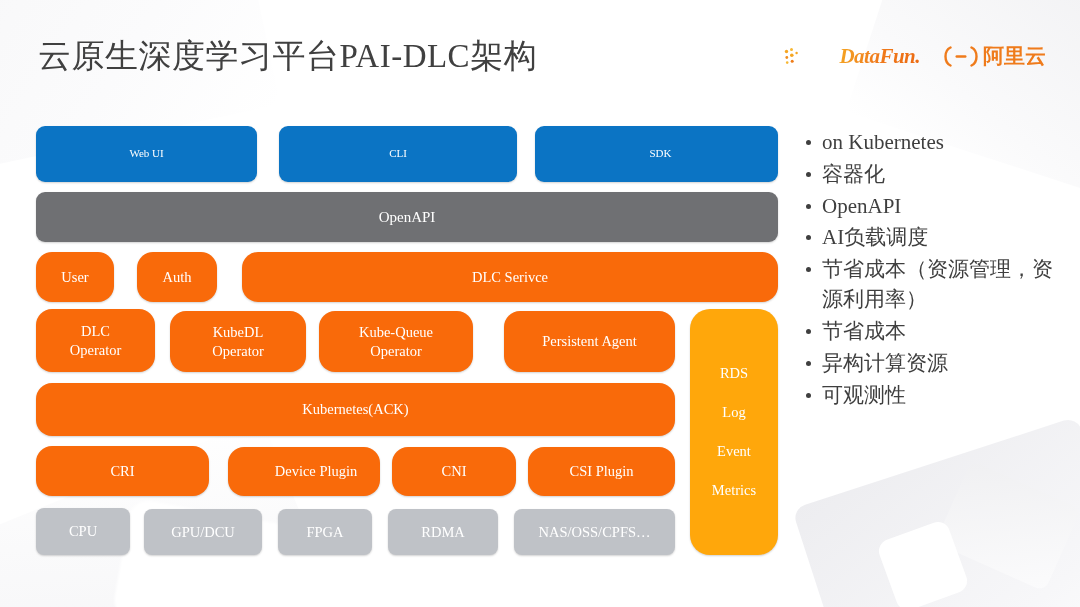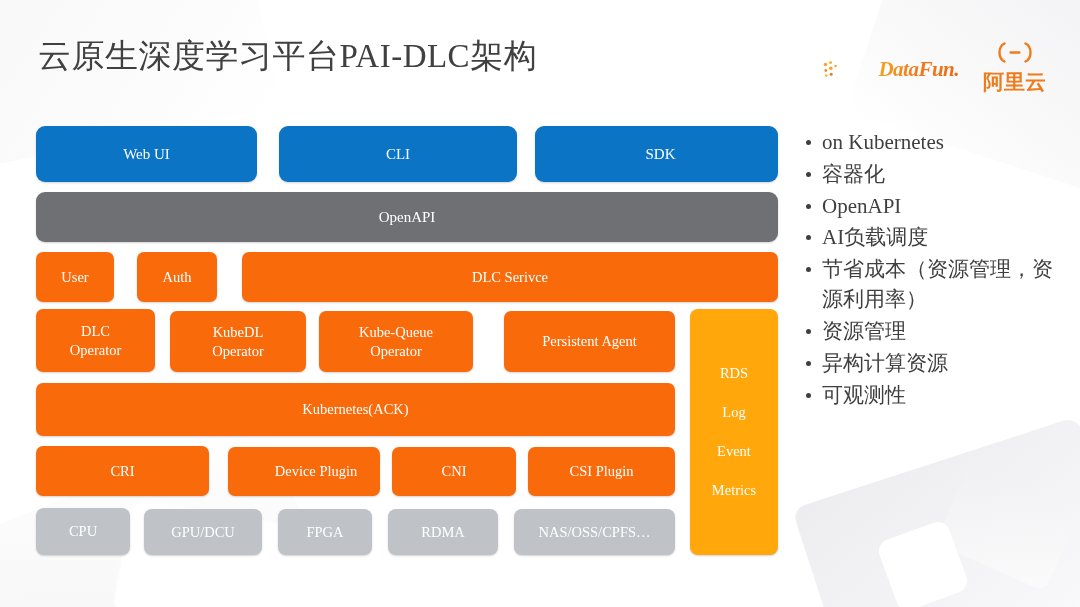--- a/index.html
+++ b/index.html
@@ -107,21 +107,21 @@
     font-style: italic;
     letter-spacing: -.5px;
     background: linear-gradient(100deg, #f5a623 0%, #f07c1c 45%, #ec6a12 100%);
     -webkit-background-clip: text;
     background-clip: text;
     color: #ef7c18;
     margin-left: 36px;
     -webkit-text-fill-color: transparent;
   }
 
-  .logo-ali { display: flex; align-items: center; gap: 5px; flex-direction: column; }
+  .logo-ali { display: flex; align-items: center; gap: 5px; }
   .ali-mark { display: block; width: 34px; height: 21px; }
   .ali-text {
     font-size: 21px;
     font-weight: 700;
     color: #ef7b1b;
     letter-spacing: 0px;
   }
 
   
   .diagram {
@@ -130,42 +130,42 @@
     width: 746px;
     height: 436px;
   }
 
   .box {
     position: absolute;
     display: flex;
     align-items: center;
     justify-content: center;
     text-align: center;
-    border-radius: 7px;
+    border-radius: 16px;
     color: #ffffff;
     font-size: 14.5px;
     line-height: 1.25;
     box-shadow: 0 1px 2px rgba(0,0,0,.18);
     white-space: pre-line;
   }
 
-  .box.blue   { background: #0b74c4; border-radius: 9px; font-size: 15px; }
+  .box.blue   { background: #0b74c4; border-radius: 9px; font-size: 11px; }
   .box.gray   { background: #6f7073; border-radius: 9px; font-size: 15px; }
   .box.orange { background: #f96a0a; }
   .box.silver { background: #bfc2c7; border-radius: 8px; }
 
   .amber-col {
     position: absolute;
     display: flex;
     flex-direction: column;
     align-items: center;
     justify-content: center;
     gap: 22px;
     background: #ffa70b;
-    border-radius: 8px;
+    border-radius: 20px;
     color: #ffffff;
     font-size: 14.5px;
     box-shadow: 0 1px 2px rgba(0,0,0,.18);
   }
 
   
   .bullets {
     position: absolute;
     left: 806px; top: 128px;
     width: 258px;
@@ -289,21 +289,21 @@
     <div class="bullet-item">
       <span class="bullet-dot"></span>
       <span class="bullet-text">AI负载调度</span>
     </div>
     <div class="bullet-item">
       <span class="bullet-dot"></span>
       <span class="bullet-text">节省成本（资源管理，资源利用率）</span>
     </div>
     <div class="bullet-item">
       <span class="bullet-dot"></span>
-      <span class="bullet-text">资源管理</span>
+      <span class="bullet-text">节省成本</span>
     </div>
     <div class="bullet-item">
       <span class="bullet-dot"></span>
       <span class="bullet-text">异构计算资源</span>
     </div>
     <div class="bullet-item">
       <span class="bullet-dot"></span>
       <span class="bullet-text">可观测性</span>
     </div>
   </div>

